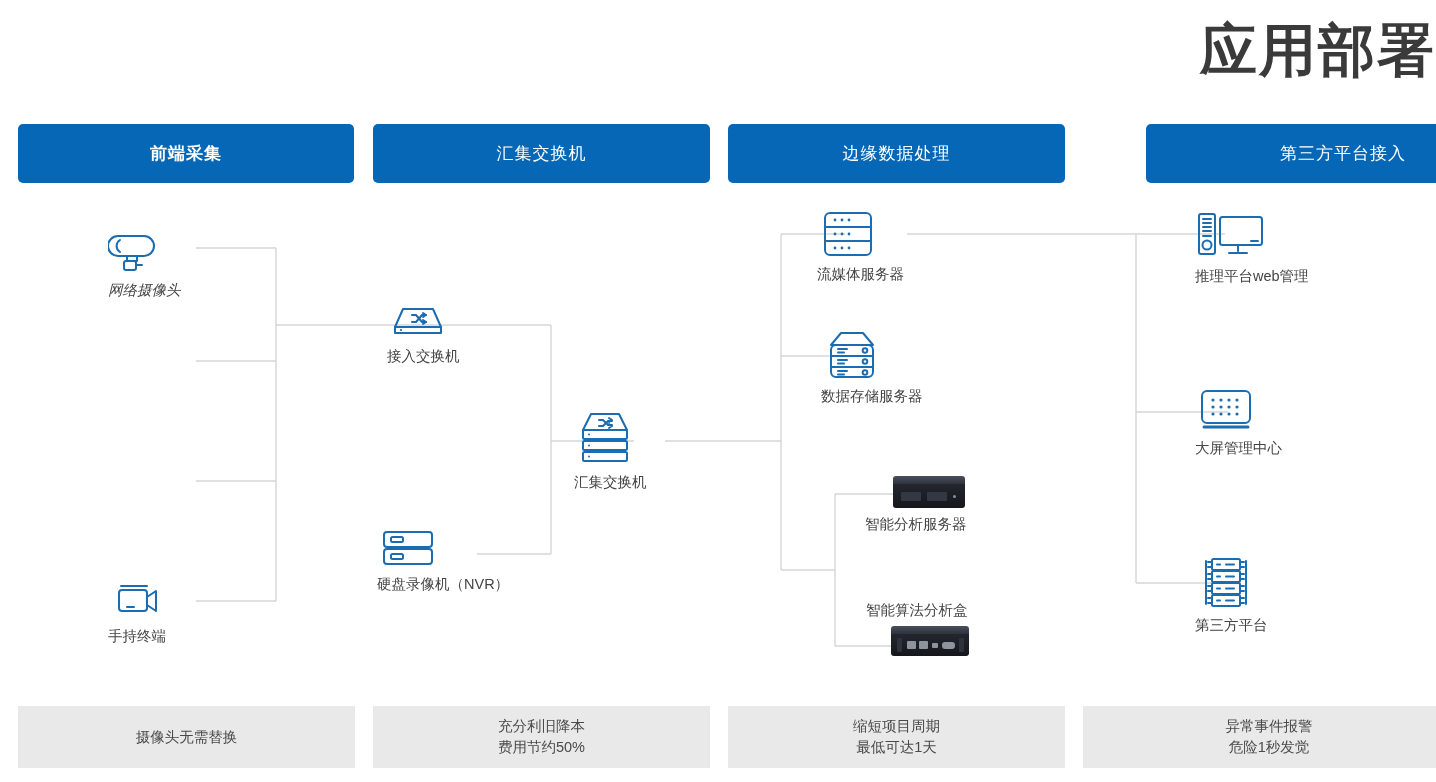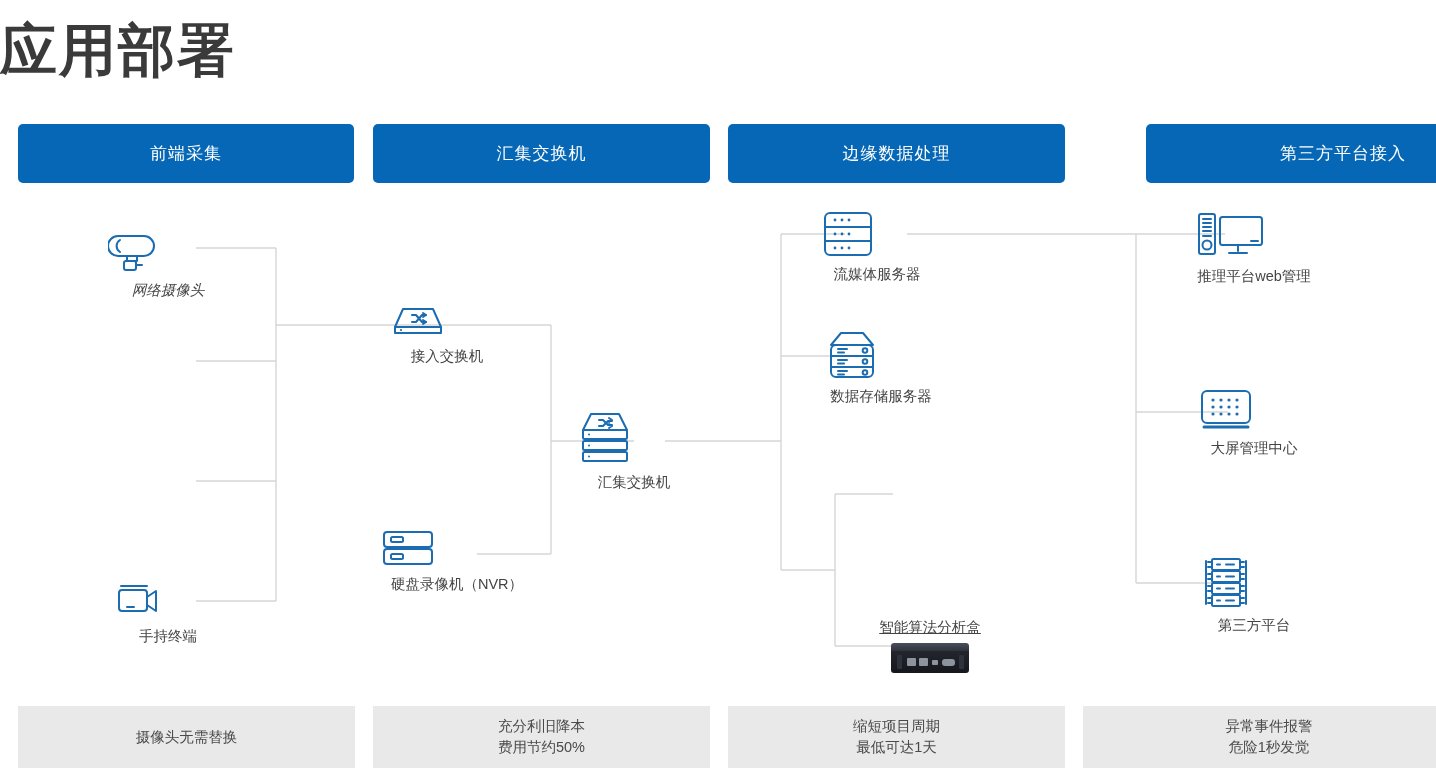--- a/index.html
+++ b/index.html
@@ -7,52 +7,52 @@
     width: 1436px; height: 782px;
     background: #ffffff;
     font-family: "Liberation Sans", "DejaVu Sans", sans-serif;
     overflow: hidden;
   }
   #stage { position: relative; width: 1436px; height: 782px; }
 
   
   .page-title {
     position: absolute; left: 0; top: 10px; width: 1436px;
-    text-align: left;
+    text-align: right;
     font-size: 57px; font-weight: bold; letter-spacing: 2px;
     color: #3a3a3a;
     line-height: 80px;
   }
 
   
   .hdr {
     position: absolute; top: 124px; height: 59px;
     background: #0567b5;
     border-radius: 5px;
     color: #ffffff;
     font-size: 17px;
     display: flex; align-items: center; justify-content: center;
     letter-spacing: 1px;
   }
-  .hdr.c0 { left: 18px;   width: 336px; }
+  .hdr.c0 { left: 18px;   width: 336px; font-weight: bold; }
   .hdr.c1 { left: 373px;  width: 337px; }
   .hdr.c2 { left: 728px;  width: 337px; }
   .hdr.c3 { left: 1146px; width: 394px; }
 
   
   #wires { position: absolute; left: 0; top: 0; width: 1436px; height: 782px; }
   #wires path, #wires line { fill: none; stroke: #d3d6d9; stroke-width: 1.4; }
 
   
-  .node { position: absolute; text-align: center; }
+  .node { position: absolute; }
   .node .lbl {
     font-size: 14.5px; color: #444444; white-space: nowrap;
     line-height: 20px; margin-top: 6px;
   }
-  .node.rev .lbl { margin-top: 17px; margin-bottom: 6px; text-decoration: underline; }
+  .node.rev .lbl { margin-top: 0; margin-bottom: 6px; }
   .ico { display: block; margin: 0 auto; }
   .ico svg { display: block; }
 
   
   .photo { margin: 0 auto; position: relative; }
   .photo .top {
     position: absolute; left: 0; right: 0; top: 0; height: 9px;
     background: linear-gradient(#4a4f5c, #2b2f38);
     border-radius: 3px 3px 0 0;
   }
@@ -253,20 +253,32 @@
             <path d="M17 44.5 h6"></path>
           <circle cx="44" cy="20.5" r="2.3"></circle>
           <circle cx="44" cy="31.5" r="2.3"></circle>
           <circle cx="44" cy="42.5" r="2.3"></circle>
         </g>
       </svg>
     </span>
     <div class="lbl">数据存储服务器</div>
   </div>
 
+  <div class="node" style="left:865px; top:476px; width:128px;">
+    <span class="ico">
+      <span class="photo" style="display:block; width:72px; height:32px;">
+        <span class="top"></span>
+        <span class="face"></span>
+        <span class="bay" style="left:8px; top:16px; width:20px; height:9px;"></span>
+        <span class="bay" style="left:34px; top:16px; width:20px; height:9px;"></span>
+        <span class="port" style="left:60px; top:19px; width:3px; height:3px; border-radius:50%;"></span>
+      </span>
+    </span>
+    <div class="lbl">智能分析服务器</div>
+  </div>
 
   <div class="node rev" style="left:866px; top:600px; width:128px;">
     <div class="lbl">智能算法分析盒</div>
     <span class="ico">
       <span class="photo" style="display:block; width:78px; height:30px;">
         <span class="top"></span>
         <span class="face"></span>
         <span class="vent" style="left:6px; top:12px; width:5px; height:14px;"></span>
         <span class="port" style="left:16px; top:15px; width:9px; height:8px;"></span>
         <span class="port" style="left:28px; top:15px; width:9px; height:8px;"></span>

